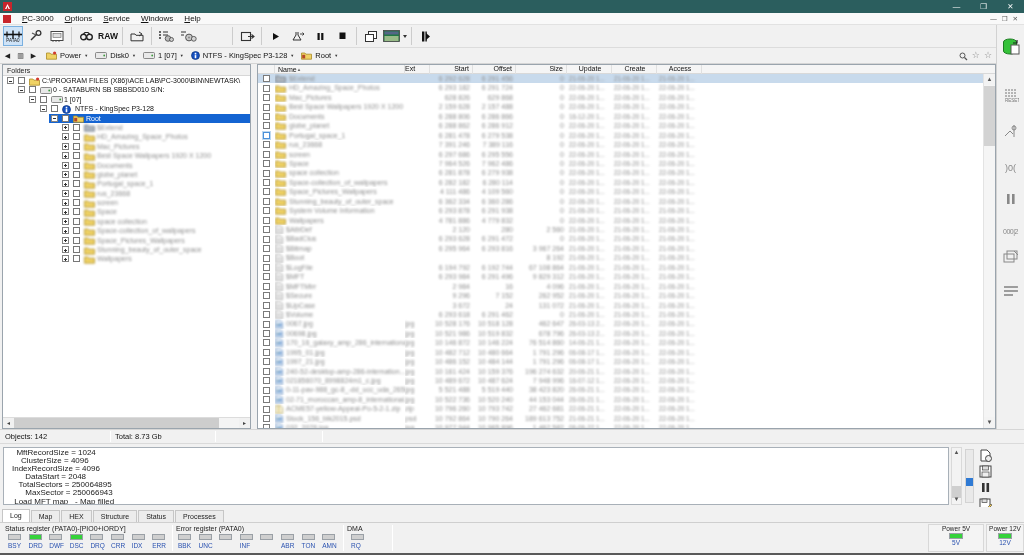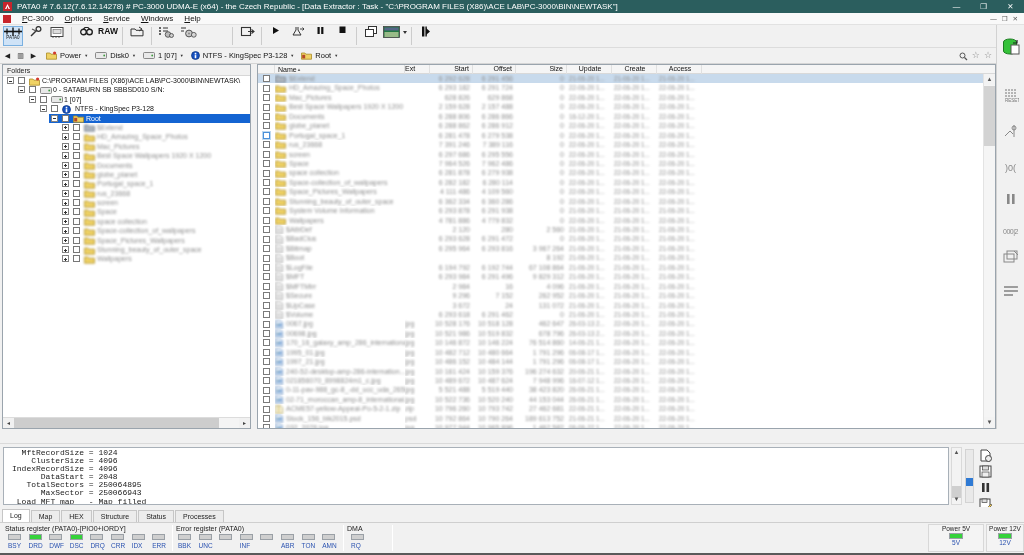--- a/index.html
+++ b/index.html
@@ -14,21 +14,21 @@
 #titlebar .wbtns{margin-left:auto;display:flex;height:13px;flex:0 0 auto;}
 #titlebar .wbtn{width:27px;height:13px;display:flex;align-items:center;justify-content:center;font-size:7.5px;color:#fff;}
 
 #menubar{left:0;top:13px;width:1024px;height:12px;background:#f9f9f9;border-bottom:1px solid #e2e2e2;display:flex;align-items:center;}
 #menubar .micon{width:8px;height:8px;margin-left:3px;background:#c8252c;flex:0 0 auto;}
 #menubar .mitem{font-size:8px;color:#111;margin-left:11px;white-space:nowrap;}
 #menubar .mitem span{text-decoration:underline;}
 #menubar .mdibtns{margin-left:auto;margin-right:6px;display:flex;gap:5px;color:#555;font-size:6.5px;}
 
 #toolbar{left:0;top:25px;width:996px;height:23px;background:#f1f1f1;border-bottom:1px solid #dcdcdc;display:flex;align-items:center;padding-left:2px;}
-.tbtn{height:20px;min-width:20px;display:flex;align-items:center;justify-content:flex-start;flex-direction:column;margin:16px 1px;position:relative;}
+.tbtn{height:20px;min-width:20px;display:flex;align-items:center;justify-content:center;flex-direction:column;margin:16px 1px;position:relative;}
 .tbtn.active{background:#cfe3f7;border:1px solid #7ab0e0;}
 .tbtn .tlbl{font-size:4.5px;line-height:4px;color:#111;}
 .tsep{width:1px;height:18px;background:#cccccc;margin:0 3px;}
 .tgap{width:30px;}
 
 #navbar{left:0;top:48px;width:996px;height:16px;background:#f1f1f1;border-bottom:1px solid #d5d5d5;display:flex;align-items:center;}
 .nbtn{width:11px;height:12px;display:flex;align-items:center;justify-content:center;font-size:7px;color:#222;margin-left:2px;flex:0 0 auto;}
 #crumbs{display:inline-flex;align-items:center;flex:0 0 auto;white-space:nowrap;}
 .crumb{display:inline-flex;align-items:center;margin-left:7px;font-size:7.5px;color:#111;white-space:nowrap;}
 .crumb .cic{margin-right:3px;display:inline-flex;}
@@ -81,21 +81,21 @@
 #vscroll{position:absolute;right:0;top:9px;bottom:0;width:12px;background:#f5f5f5;border-left:1px solid #e3e3e3;}
 #vscroll .arr{position:absolute;left:0;width:11px;height:11px;color:#555;font-size:6px;text-align:center;line-height:11px;background:#f3f3f3;}
 #vscroll .thumb{position:absolute;left:0;top:12px;width:11px;height:60px;background:#d3d3d3;}
 
 #statusbar{left:0;top:429px;width:1024px;height:14px;background:#f1f1f1;border-top:1px solid #d6d6d6;font-size:7.5px;color:#111;}
 #statusbar .sp{position:absolute;top:2px;}
 #statusbar .sep{position:absolute;top:1px;bottom:1px;width:1px;background:#d2d2d2;border-right:1px solid #fff;}
 
 #logwrap{left:0;top:443px;width:1024px;height:64px;background:#f1f1f1;border-top:1px solid #dadada;}
 #logbox{position:absolute;left:3px;top:3px;width:946px;height:58px;background:#fff;border:1px solid #a8b0b8;overflow:hidden;}
-#logbox pre{font-family:Liberation Mono, monospace;font-size:8px;line-height:8.1px;color:#1a1a1a;padding:1px 0 0 8px;}
+#logbox pre{font-family:Liberation Sans, sans-serif;font-size:8px;line-height:8.1px;color:#1a1a1a;padding:1px 0 0 8px;}
 #logscroll{position:absolute;left:951px;top:3px;width:11px;height:58px;background:#f3f3f3;border:1px solid #d9d9d9;}
 #logscroll .arr{position:absolute;left:0;width:9px;height:9px;font-size:6px;color:#555;text-align:center;line-height:9px;}
 #logscroll .thumb{position:absolute;left:0;top:38px;width:9px;height:12px;background:#cfcfcf;}
 #logslider{position:absolute;left:965px;top:5px;width:9px;height:54px;background:#e9e9e9;border:1px solid #d3d3d3;}
 #logslider .handle{position:absolute;left:0px;top:28px;width:7px;height:8px;background:#2f7ad4;}
 #logicons{position:absolute;left:979px;top:4px;width:16px;height:56px;}
 .licon{position:absolute;left:0;}
 
 #tabbar{left:0;top:507px;width:1024px;height:15px;background:#f1f1f1;display:flex;align-items:flex-end;padding-left:2px;}
 .tab{height:12px;line-height:11px;font-size:7px;color:#222;padding:0 7px;border:1px solid #c6c6c6;border-bottom:none;background:#ececec;margin-right:1px;}
@@ -112,21 +112,20 @@
 .pwr .pv{color:#2a52b0;}
 #framebottom{left:0;top:553px;width:1024px;height:2px;background:#5a5a5a;}
 .ic{display:inline-flex;}
 </style>
 </head>
 <body>
 
 <div id="app">
   <div id="titlebar" class="abs">
     <div class="ticon"></div>
-    <div class="ttext">PATA0 # 7.6.12(7.6.12.14278) # PC-3000 UDMA-E (x64) - the Czech Republic - [Data Extractor : Task - "C:\PROGRAM FILES (X86)\ACE LAB\PC-3000\BIN\NEWTASK"]</div>
     <div class="wbtns">
       <div class="wbtn">—</div>
       <div class="wbtn">❐</div>
       <div class="wbtn">✕</div>
     </div>
   </div>
   <div id="menubar" class="abs">
     <div class="micon"></div>
     <span id="menuitems" style="display:inline-flex;">
         <span class="mitem"><span>P</span>C-3000</span>
@@ -1433,20 +1432,27 @@
           <div class="fc c-cre"><span class="b dt">22-06-20 1...</span></div>
           <div class="fc c-acc"><span class="b dt">22-06-20 1...</span></div>
           <div class="fc c-fill"></div>
         </div>
       </div>
     <div id="vscroll">
       <div class="arr" style="top:0;">▲</div>
       <div class="thumb"></div>
       <div class="arr" style="bottom:0;">▼</div>
     </div>
+  </div>
+  <div id="statusbar" class="abs">
+    <span class="sp" style="left:5px;">Objects: 142</span>
+    <span class="sep" style="left:110px;"></span>
+    <span class="sp" style="left:115px;">Total: 8.73 Gb</span>
+    <span class="sep" style="left:215px;"></span>
+    <span class="sep" style="left:322px;"></span>
   </div>
   <div id="logwrap" class="abs">
     <div id="logbox">
         <pre id="logpre">  MftRecordSize = 1024
     ClusterSize = 4096
 IndexRecordSize = 4096
       DataStart = 2048
    TotalSectors = 250064895
       MaxSector = 250066943
  Load MFT map   - Map filled</pre>

